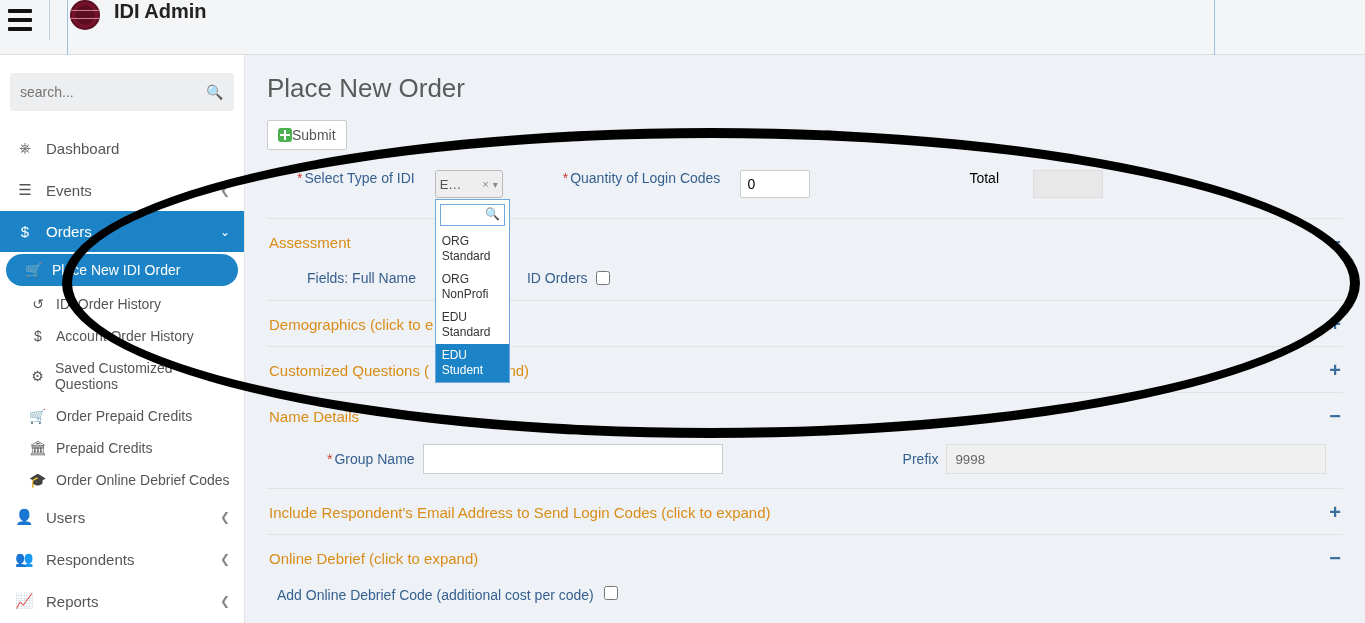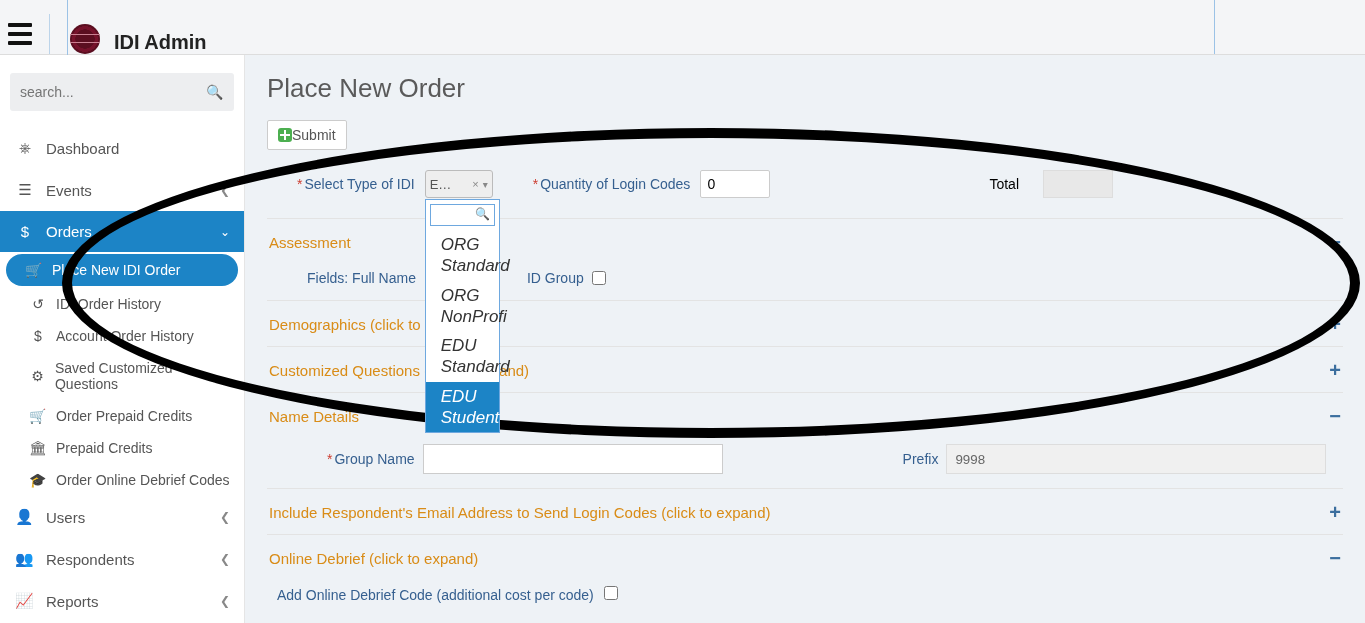--- a/index.html
+++ b/index.html
@@ -14,21 +14,21 @@
     overflow: hidden;
     position: relative;
   }
 
   
   .topbar {
     height: 55px;
     background: #f4f5f7;
     border-bottom: 1px solid #ddd;
     display: flex;
-    align-items: flex-end;
+    align-items: flex-start;
     padding: 0 10px;
   }
   .hamburger {
     width: 40px; height: 40px;
     display:flex; flex-direction:column; justify-content:center; align-items:center;
     gap:5px; cursor:pointer;
     border-right:1px solid #bcd4ea;
     padding-right:20px; margin-right:20px;
   }
   .hamburger span { display:block; width:24px; height:4px; background:#111; border-radius:1px;}
@@ -116,21 +116,21 @@
   .submit-btn .plus {
     width:14px; height:14px; border-radius:3px; background:#4caf50;
     position:relative;
   }
   .submit-btn .plus::before,.submit-btn .plus::after{
     content:""; position:absolute; background:#fff;
   }
   .submit-btn .plus::before{ left:6px; top:2px; width:2px; height:10px;}
   .submit-btn .plus::after{ top:6px; left:2px; height:2px; width:10px;}
 
-  .form-row { display:flex; align-items:center; gap:10px; flex-wrap:wrap; margin-bottom:20px;}
+  .form-row { display:flex; align-items:flex-start; gap:20px; flex-wrap:wrap; margin-bottom:20px;}
   .req { color:#cc3c2f; margin-right:2px;}
   .lbl { color:#355f8f; font-size:14px; }
   .select2 {
     width:68px; height:28px; border:1px solid #bbb; background:#eee; border-radius:3px;
     display:inline-flex; align-items:center; padding:0 4px; font-size:13px; position:relative;
   }
   .select2 .sel-text{ flex:1; overflow:hidden; white-space:nowrap; text-overflow:ellipsis;}
   .select2 .x { color:#888; font-size:11px; padding:0 4px; cursor:pointer;}
   .select2 .dd { color:#888; font-size:10px; cursor:pointer;}
 
@@ -143,21 +143,21 @@
   }
   .dropdown .search {
     padding:4px; position:relative;
   }
   .dropdown .search input{
     width:100%; height:22px; border:1px solid #6ea8df; outline:none; padding:2px 18px 2px 4px;
     font-size:13px;
   }
   .dropdown .search .si{ position:absolute; right:8px; top:7px; color:#888; font-size:12px;}
   .dropdown .opt{
-    padding:4px 15px; font-size:17px; color:#333; cursor:pointer; line-height:1.25;font-style:italic;
+    padding:4px 6px; font-size:12px; color:#333; cursor:pointer; line-height:1.25;
   }
   .dropdown .opt.sel { background:#1c84c6; color:#fff;}
   input.tin {
     height:28px; border:1px solid #ccc; border-radius:2px; padding:2px 6px; font-size:14px;
   }
   .total-box { width:70px; height:28px; background:#e8e8e8; border:1px solid #ddd;}
 
   .section-head {
     color:#d98c17; font-weight:500; font-size:15px;
     border-top:1px solid #e3e3e3;
@@ -323,21 +323,21 @@
     <div class="section-head">
       <span>Assessment</span>
       <span class="toggle">−</span>
     </div>
     <div class="section-body">
       <div class="field-pair" style="padding-left:40px; gap:111px;">
         <div class="col">
           <span class="lbl">Fields: Full Name</span>
         </div>
         <div class="col">
-          <span class="lbl">ID Group</span>
+          <span class="lbl">ID Orders</span>
           <input type="checkbox" style="">
         </div>
       </div>
     </div>
 
     
     <div class="section-head">
       <span>Demographics (click to e</span>
       <span class="toggle">+</span>
     </div>

